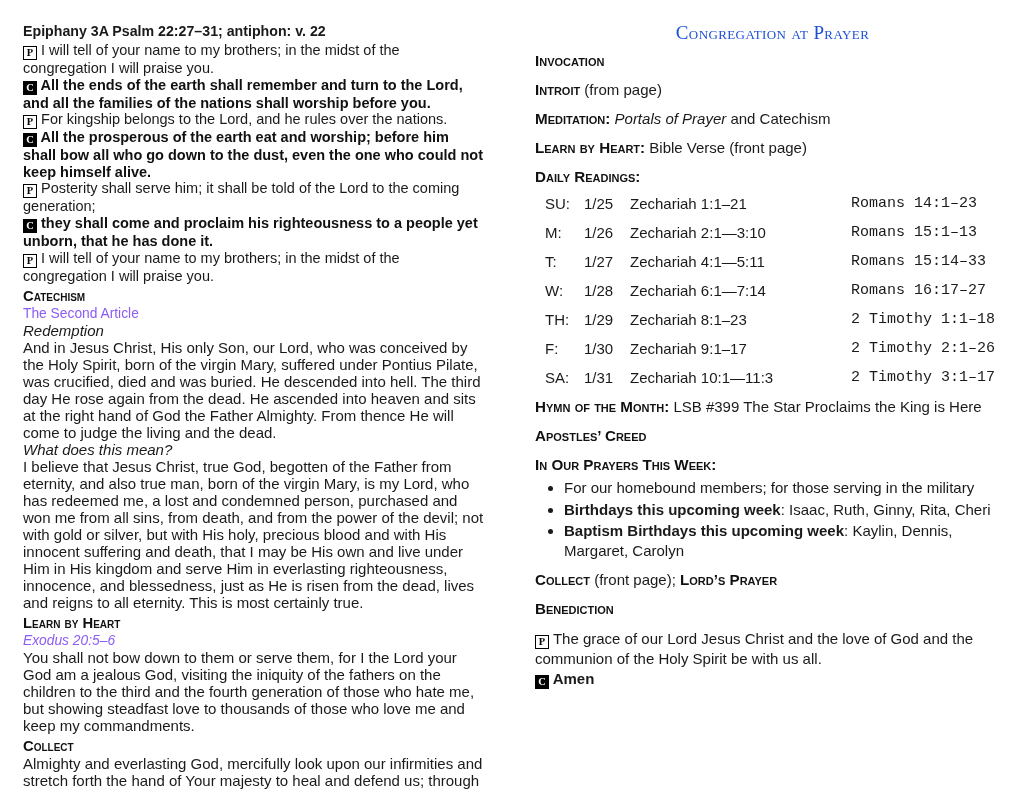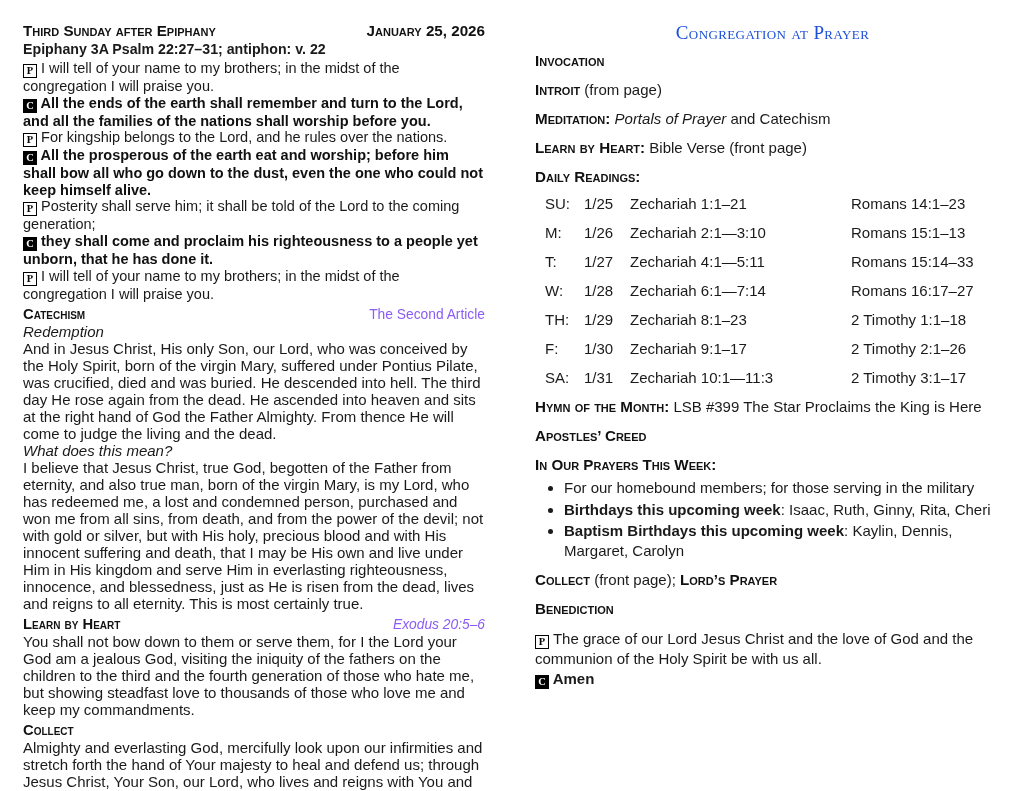--- a/index.html
+++ b/index.html
@@ -25,52 +25,48 @@
          font-family:"Liberation Serif", serif; vertical-align:-1px; }
   .sym.p { border:1.5px solid #000; background:#fff; color:#000; }
   .sym.c { border:1.5px solid #000; background:#000; color:#fff; }
 
   
   .lc-head { display:flex; justify-content:space-between; font-size:15.2px; line-height:18px; }
   .lc-sub  { font-weight:700; font-size:14.2px; line-height:17px; margin:1px 0 2px; }
   .verses  { font-size:14.5px; line-height:16.6px; }
   .verse.cong { font-weight:700; color:#111; }
   .sec-head { display:flex; justify-content:space-between; align-items:baseline;
-              font-size:14.8px; line-height:17px; margin-top:4px; }
+              font-size:14.8px; line-height:17px; margin-top:4px;flex-direction:column; }
   .sec-head .ref { font-weight:400; font-size:13.8px; color:#8b5cf6; }
   .lc-body { font-size:15px; line-height:17px; }
 
   
   .rc-title { font-family:"Liberation Serif", serif; font-weight:400;
               font-variant:small-caps; font-size:19px; letter-spacing:.4px;
               text-align:center; color:#1d4ed8; margin:0 0 7px; line-height:22px; }
   .rc-sec { font-size:15px; line-height:20px; margin:0 0 9px; }
   .rc-sec .sc { font-size:15.2px; }
   .dr-row { display:flex; padding-left:10px; margin-bottom:9px; font-size:15px; line-height:20px; }
   .dr-day  { width:39px; }
   .dr-date { width:46px; }
   .dr-r1   { width:221px; }
-  .dr-r2   { flex:1; }
+  .dr-r2   { flex:1;font-family:Liberation Mono, monospace; }
   ul.prayer-list { list-style:disc; margin:0 0 10px; padding-left:29px; }
   ul.prayer-list li { font-size:15px; line-height:19.5px; margin-bottom:2px; }
   .rc-verse { font-size:15px; line-height:20px; margin:0; }
   .rc-verse.cong { font-weight:700; }
   .benediction-block { margin-top:10px; }
 </style>
 </head>
 <body>
 
 <div class="page">
 
   <div class="col left">
 
-    <div class="lc-head">
-      <span class="sc">Third Sunday after Epiphany</span>
-      <span class="sc">January 25, 2026</span>
-    </div>
 
     <div class="lc-sub">Epiphany 3A Psalm 22:27–31; antiphon: v. 22</div>
 
     <div class="verses">
       <p class="verse"><span class="sym p">P</span> <span>I will tell of your name to my brothers; in the midst of the congregation I will praise you.</span></p>
       <p class="verse cong"><span class="sym c">C</span> <span>All the ends of the earth shall remember and turn to the Lord, and all the families of the nations shall worship before you.</span></p>
       <p class="verse"><span class="sym p">P</span> <span>For kingship belongs to the Lord, and he rules over the nations.</span></p>
       <p class="verse cong"><span class="sym c">C</span> <span>All the prosperous of the earth eat and worship; before him shall bow all who go down to the dust, even the one who could not keep himself alive.</span></p>
       <p class="verse"><span class="sym p">P</span> <span>Posterity shall serve him; it shall be told of the Lord to the coming generation;</span></p>
       <p class="verse cong"><span class="sym c">C</span> <span>they shall come and proclaim his righteousness to a people yet unborn, that he has done it.</span></p>

